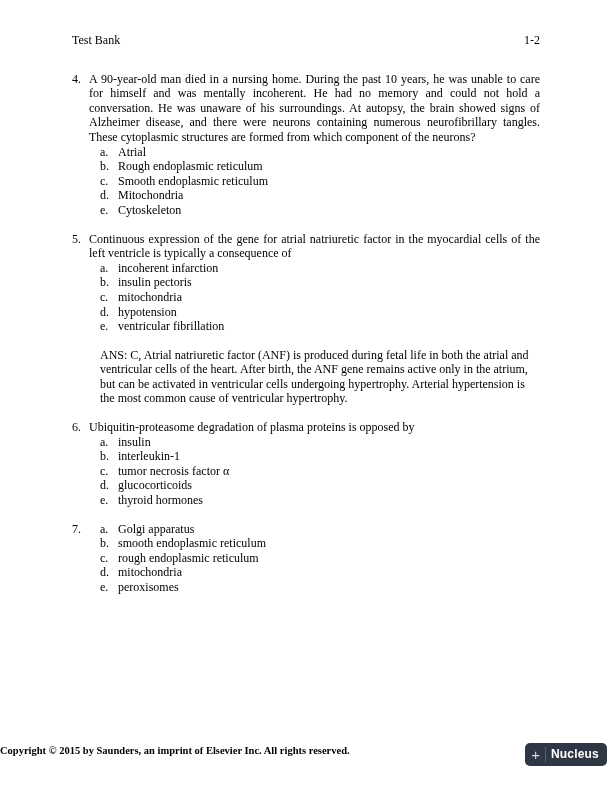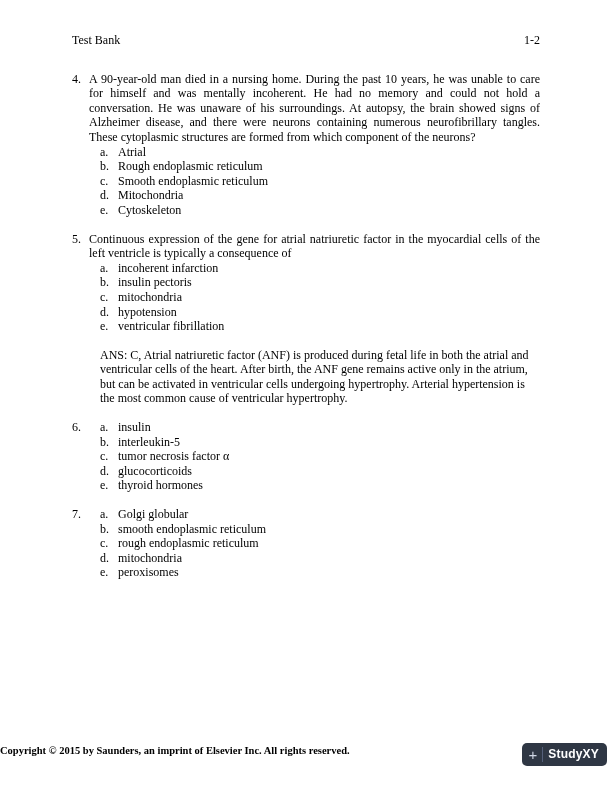--- a/index.html
+++ b/index.html
@@ -108,28 +108,29 @@
             <span>ventricular fibrillation</span>
           </div>
         </div>
         <div class="answer">ANS: C, Atrial natriuretic factor (ANF) is produced during fetal life in both the atrial and ventricular cells of the heart. After birth, the ANF gene remains active only in the atrium, but can be activated in ventricular cells undergoing hypertrophy. Arterial hypertension is the most common cause of ventricular hypertrophy.</div>
       </div>
     </div>
 
     <div class="question">
       <span class="q-num">6.</span>
       <div class="q-body">
+        <div class="q-text">Ubiquitin-proteasome degradation of plasma proteins is opposed by</div>
         <div class="options">
           <div class="option">
             <span class="opt-label">a.</span>
             <span>insulin</span>
           </div>
           <div class="option">
             <span class="opt-label">b.</span>
-            <span>interleukin-5</span>
+            <span>interleukin-1</span>
           </div>
           <div class="option">
             <span class="opt-label">c.</span>
             <span>tumor necrosis factor α</span>
           </div>
           <div class="option">
             <span class="opt-label">d.</span>
             <span>glucocorticoids</span>
           </div>
           <div class="option">
@@ -139,21 +140,21 @@
         </div>
       </div>
     </div>
 
     <div class="question">
       <span class="q-num">7.</span>
       <div class="q-body">
         <div class="options">
           <div class="option">
             <span class="opt-label">a.</span>
-            <span>Golgi globular</span>
+            <span>Golgi apparatus</span>
           </div>
           <div class="option">
             <span class="opt-label">b.</span>
             <span>smooth endoplasmic reticulum</span>
           </div>
           <div class="option">
             <span class="opt-label">c.</span>
             <span>rough endoplasmic reticulum</span>
           </div>
           <div class="option">
@@ -167,15 +168,15 @@
         </div>
       </div>
     </div>
 
   </div>
 
   <div class="page-footer">Copyright © 2015 by Saunders, an imprint of Elsevier Inc. All rights reserved.</div>
 
   <div class="brand-badge">
     <span class="plus-glyph">+</span>
-    <span class="brand-name">StudyXY</span>
+    <span class="brand-name">Nucleus</span>
   </div>
 </div>
 
 </body></html>

